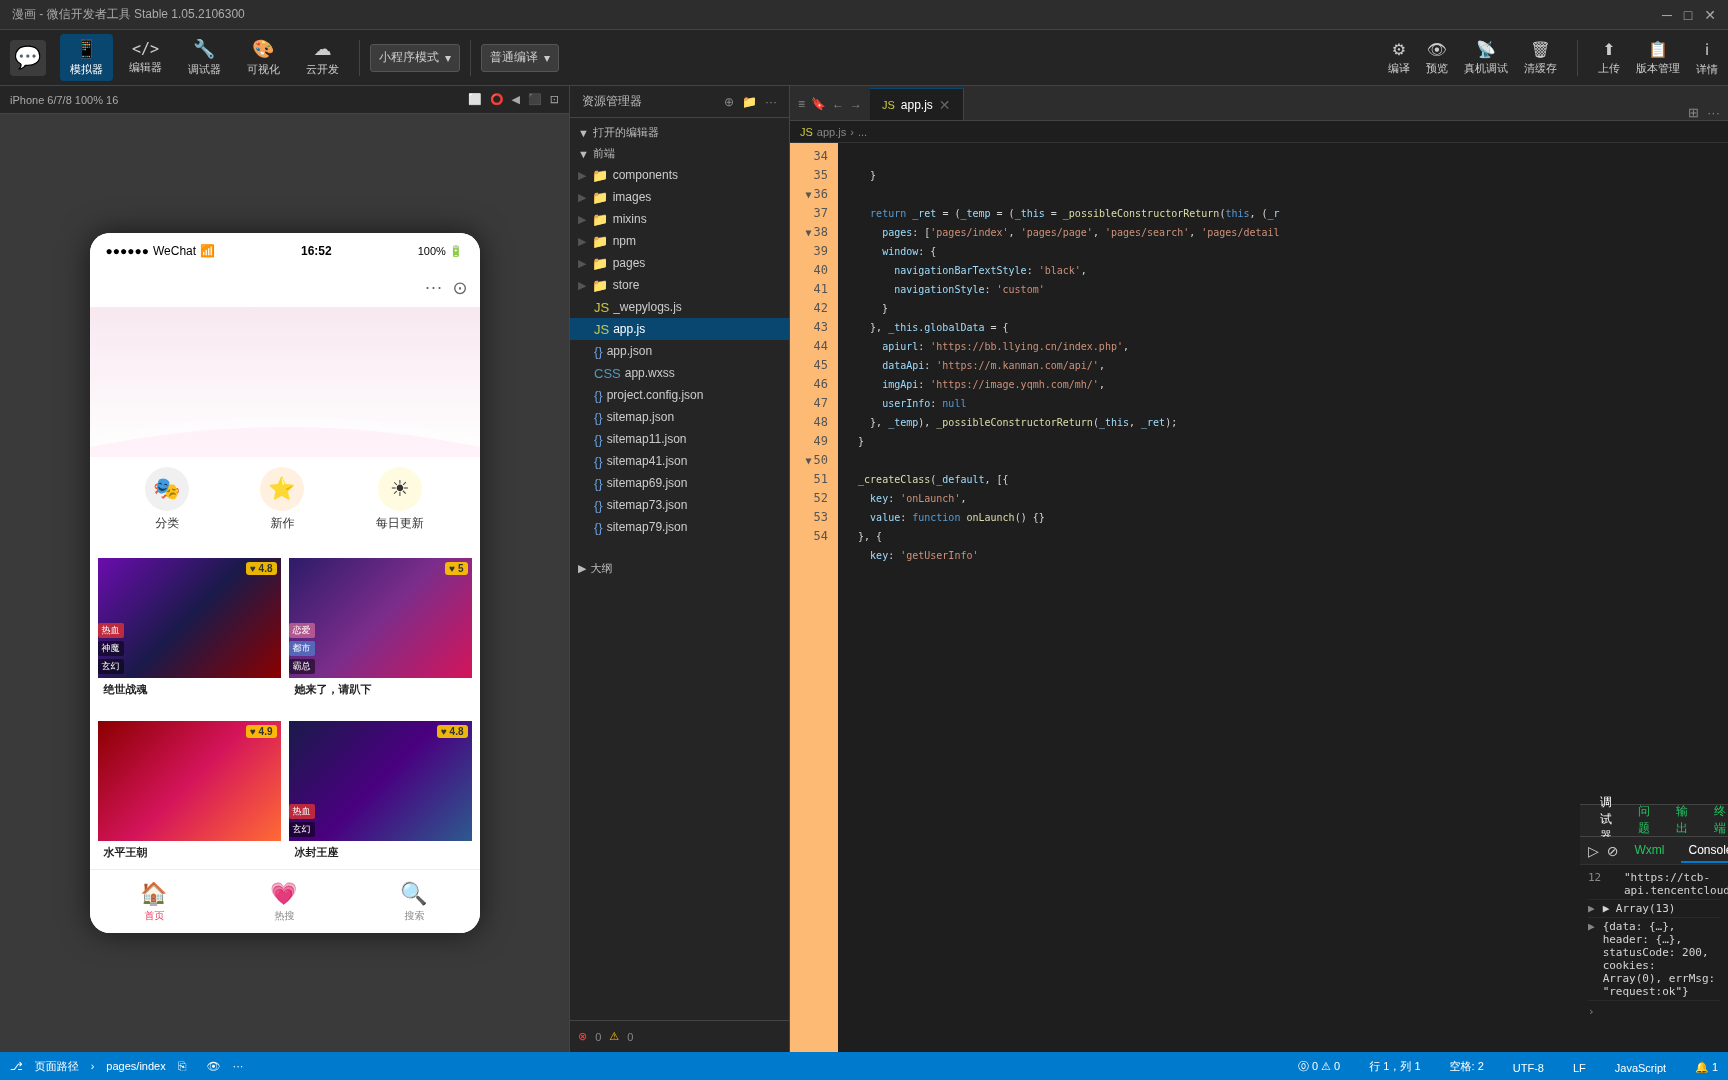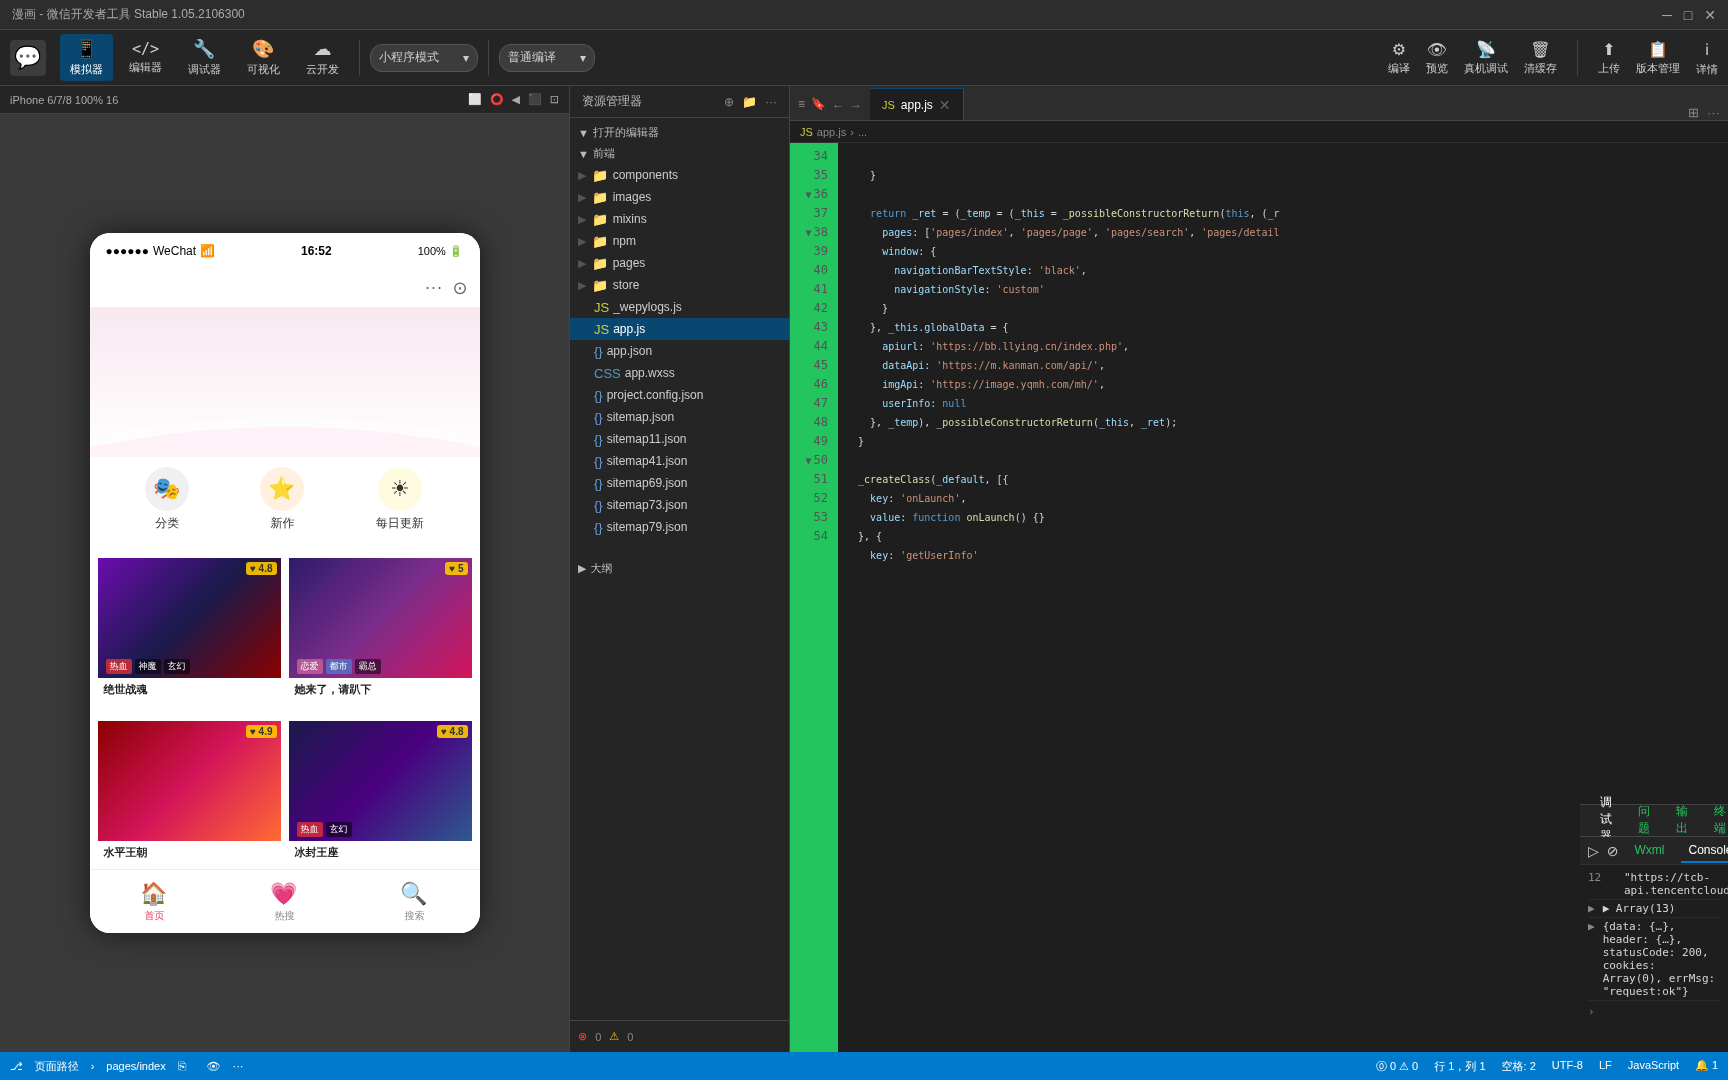--- a/index.html
+++ b/index.html
@@ -58,25 +58,25 @@
       font-size: 11px;
     }
     .toolbar-btn.active { background: #094771; color: #fff; }
     .toolbar-btn .icon { font-size: 18px; }
     .toolbar-separator { width: 1px; height: 36px; background: #444; margin: 0 4px; }
     .toolbar-dropdown {
       display: flex;
       align-items: center;
       background: #3c3c3c;
       border: 1px solid #555;
-      border-radius: 12px;
+      border-radius: 3px;
       padding: 4px 8px;
       font-size: 12px;
       color: #ccc;
-      gap: 24px;
+      gap: 6px;
       cursor: pointer;
       height: 28px;
     }
     .toolbar-right {
       margin-left: auto;
       display: flex;
       align-items: center;
       gap: 16px;
     }
     .toolbar-action {
@@ -223,23 +223,24 @@
       background: rgba(255,200,0,0.9);
       color: #333;
       font-size: 10px;
       padding: 1px 4px;
       border-radius: 3px;
       font-weight: bold;
     }
     .manga-tags {
       position: absolute;
       bottom: 4px;
-      left: 8px;
+      left: 0;
       display: flex;
       gap: 3px;
+      flex-direction: column;
     }
     .tag {
       background: rgba(0,0,0,0.5);
       color: #fff;
       font-size: 9px;
       padding: 1px 4px;
       border-radius: 2px;
     }
     .tag.hot { background: rgba(220,50,50,0.8); }
     .tag.love { background: rgba(200,100,150,0.8); }
@@ -376,21 +377,21 @@
       border-bottom: 1px solid #333;
       gap: 4px;
     }
     .editor-body {
       flex: 1;
       overflow: hidden;
       display: flex;
     }
     .editor-gutter {
       width: 48px;
-      background: #22c55e;
+      background: #fdba74;
       padding: 4px 0;
       text-align: right;
       padding-right: 10px;
       font-size: 12px;
       color: #555;
       font-family: 'Consolas', monospace;
       line-height: 19px;
       user-select: none;
     }
     .editor-code {
@@ -471,21 +472,21 @@
       height: 28px;
       background: #007acc;
       display: flex;
       align-items: center;
       justify-content: space-between;
       padding: 0 10px;
       font-size: 11px;
       color: #fff;
     }
     .status-left { display: flex; gap: 12px; align-items: center; }
-    .status-right { display: flex; gap: 16px; align-items: flex-start; }
+    .status-right { display: flex; gap: 29px; align-items: flex-end; }
 
     
     ::-webkit-scrollbar { width: 6px; height: 6px; }
     ::-webkit-scrollbar-track { background: #1e1e1e; }
     ::-webkit-scrollbar-thumb { background: #424242; border-radius: 3px; }
 
     .phone-thumb-1 {
       background: linear-gradient(135deg, #6a0dad 0%, #1a1a4a 50%, #8b0000 100%);
     }
     .phone-thumb-2 {

